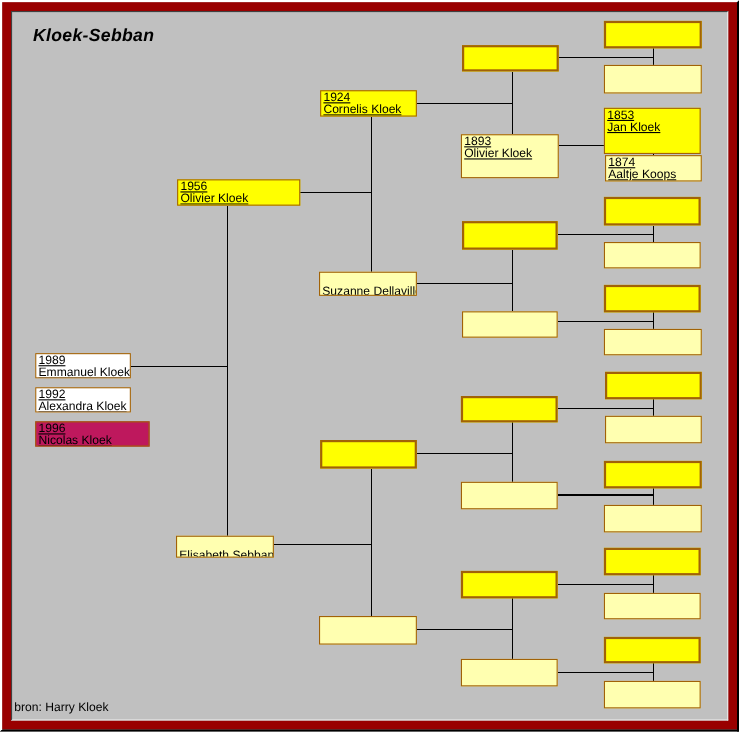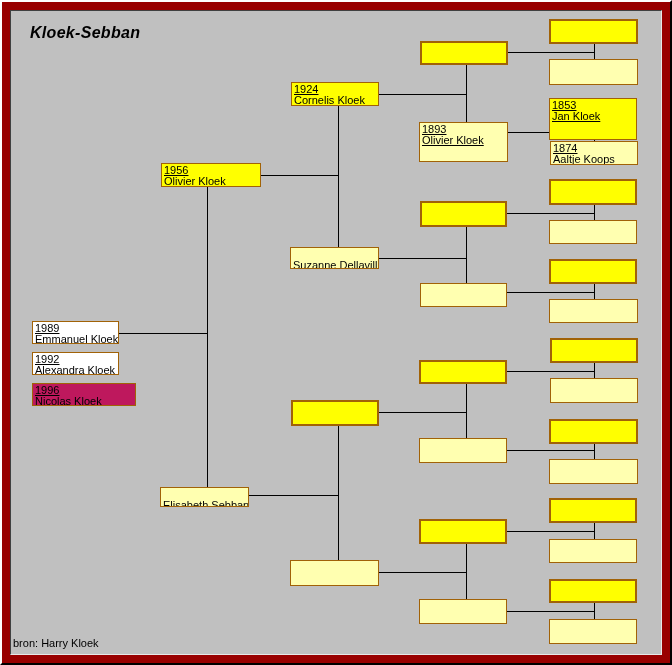--- a/index.html
+++ b/index.html
@@ -75,21 +75,21 @@
         <span class="nm">Emmanuel Kloek</span>
       </div>
       <div class="node" style="left: 32px; top: 352px; width: 87px; height: 23px; background: rgb(255, 255, 255);">
         <span class="yr">1992</span>
         <span class="nm">Alexandra Kloek</span>
       </div>
       <div class="node" style="left: 32px; top: 383px; width: 104px; height: 23px; background: #be185d;">
         <span class="yr">1996</span>
         <span class="nm">Nicolas Kloek</span>
       </div>
-      <div class="node" style="left: 161px; top: 163px; width: 100px; height: 24px; background: rgb(255, 255, 0);">
+      <div class="node" style="left: 161px; top: 163px; width: 112px; height: 24px; background: rgb(255, 255, 0);">
         <span class="yr">1956</span>
         <span class="nm">Olivier Kloek</span>
       </div>
       <div class="node" style="left: 160px; top: 487px; width: 89px; height: 20px; background: rgb(255, 255, 176);">
         <span class="yr"></span>
         <span class="nm">Elisabeth Sebban</span>
       </div>
       <div class="node" style="left: 291px; top: 82px; width: 88px; height: 24px; background: rgb(255, 255, 0);">
         <span class="yr">1924</span>
         <span class="nm">Cornelis Kloek</span>

